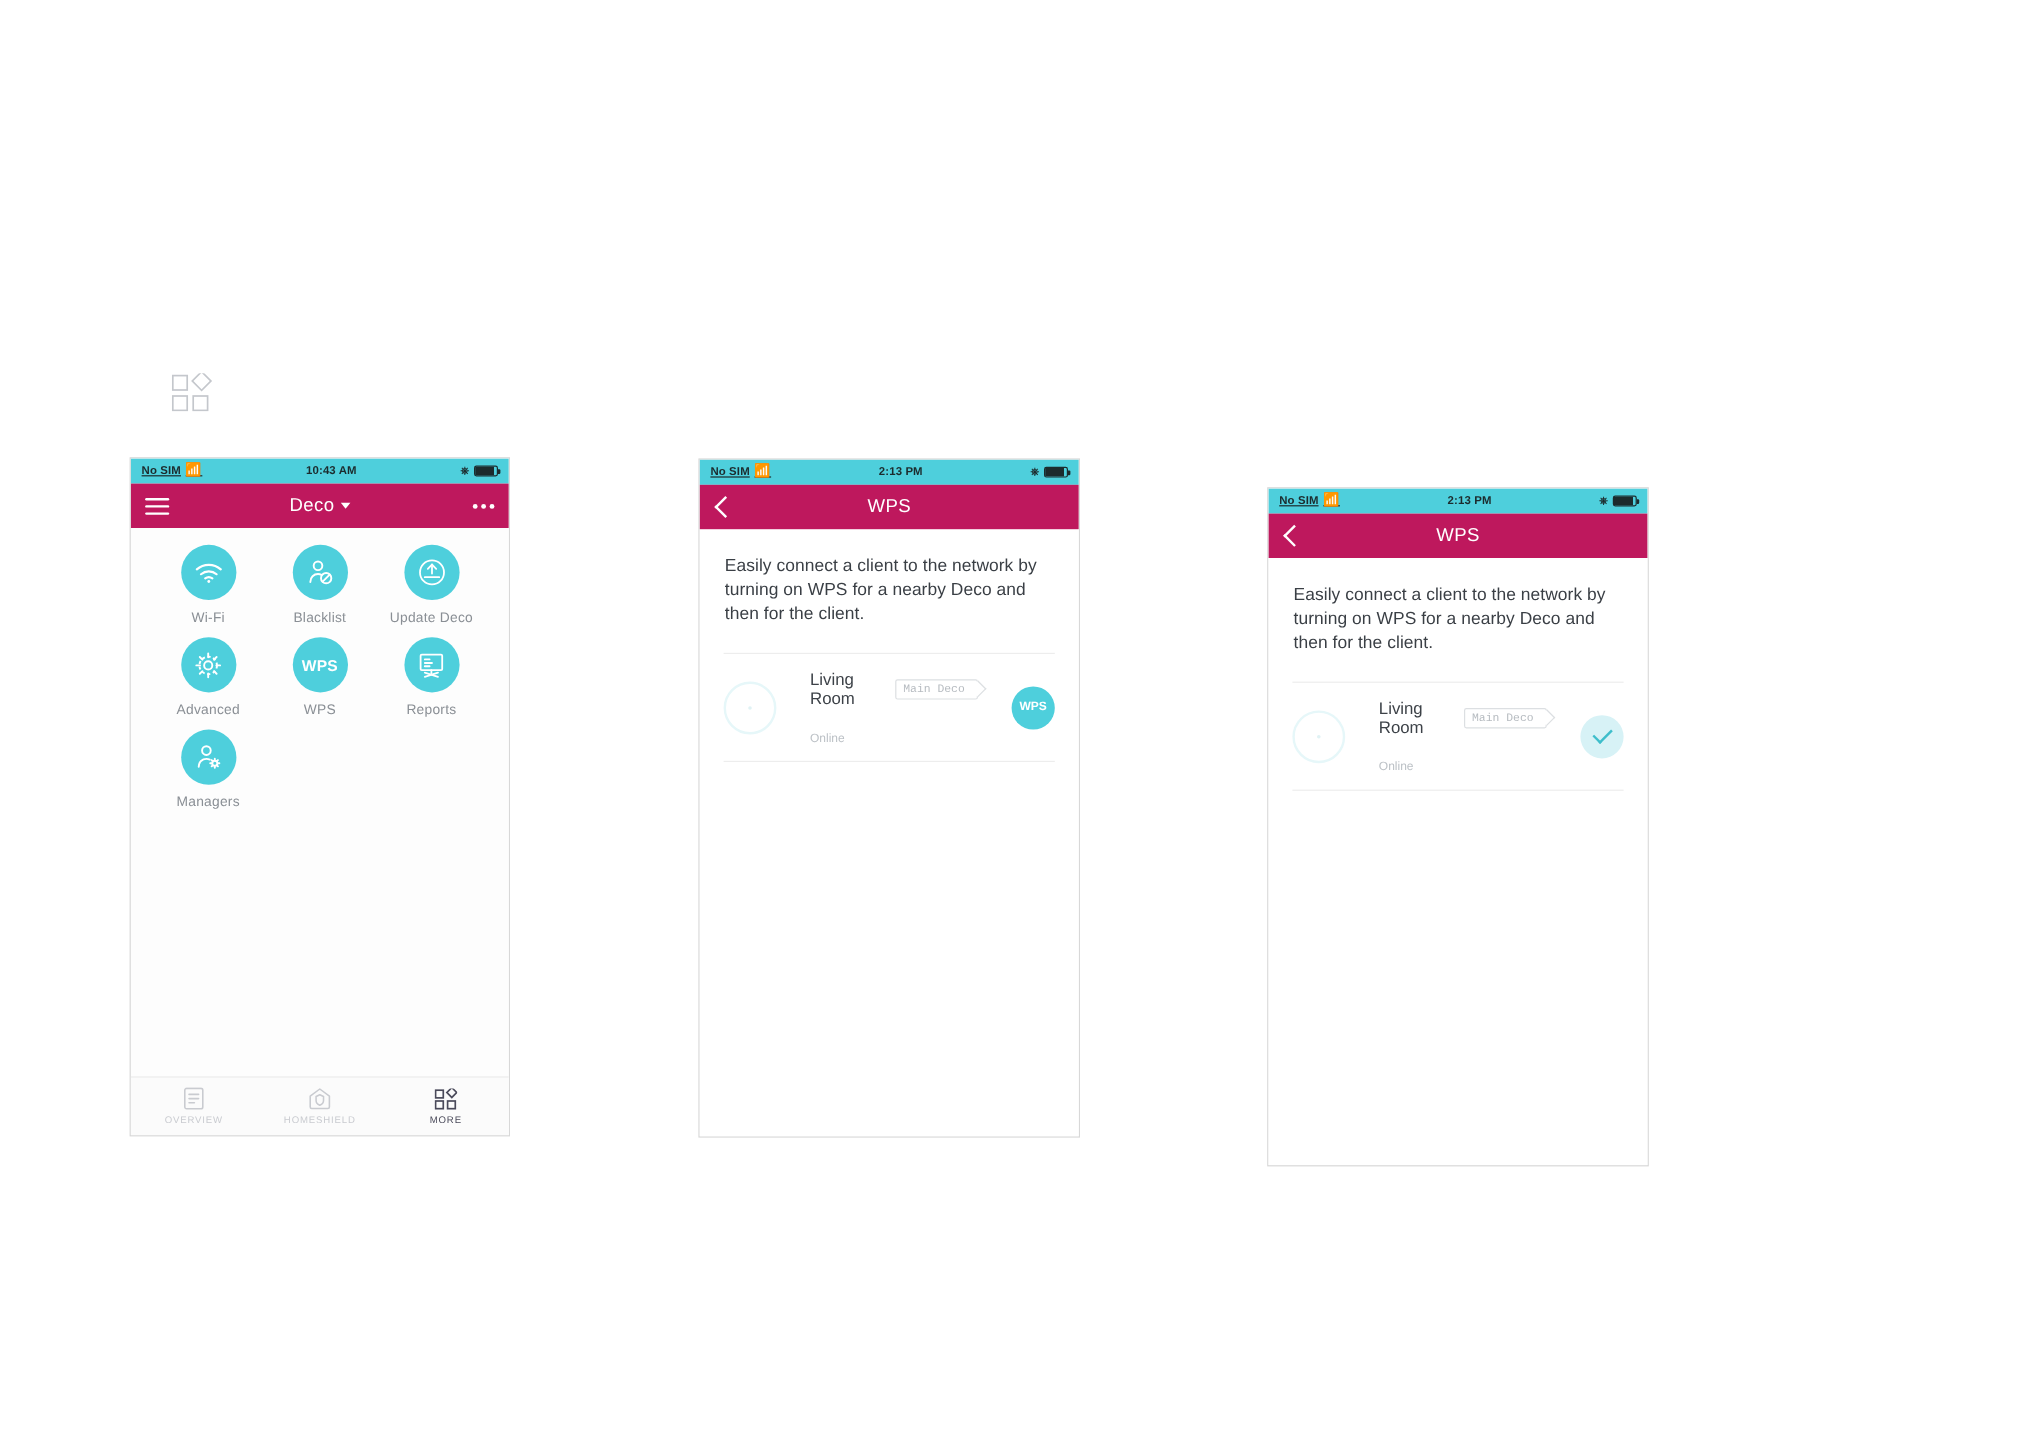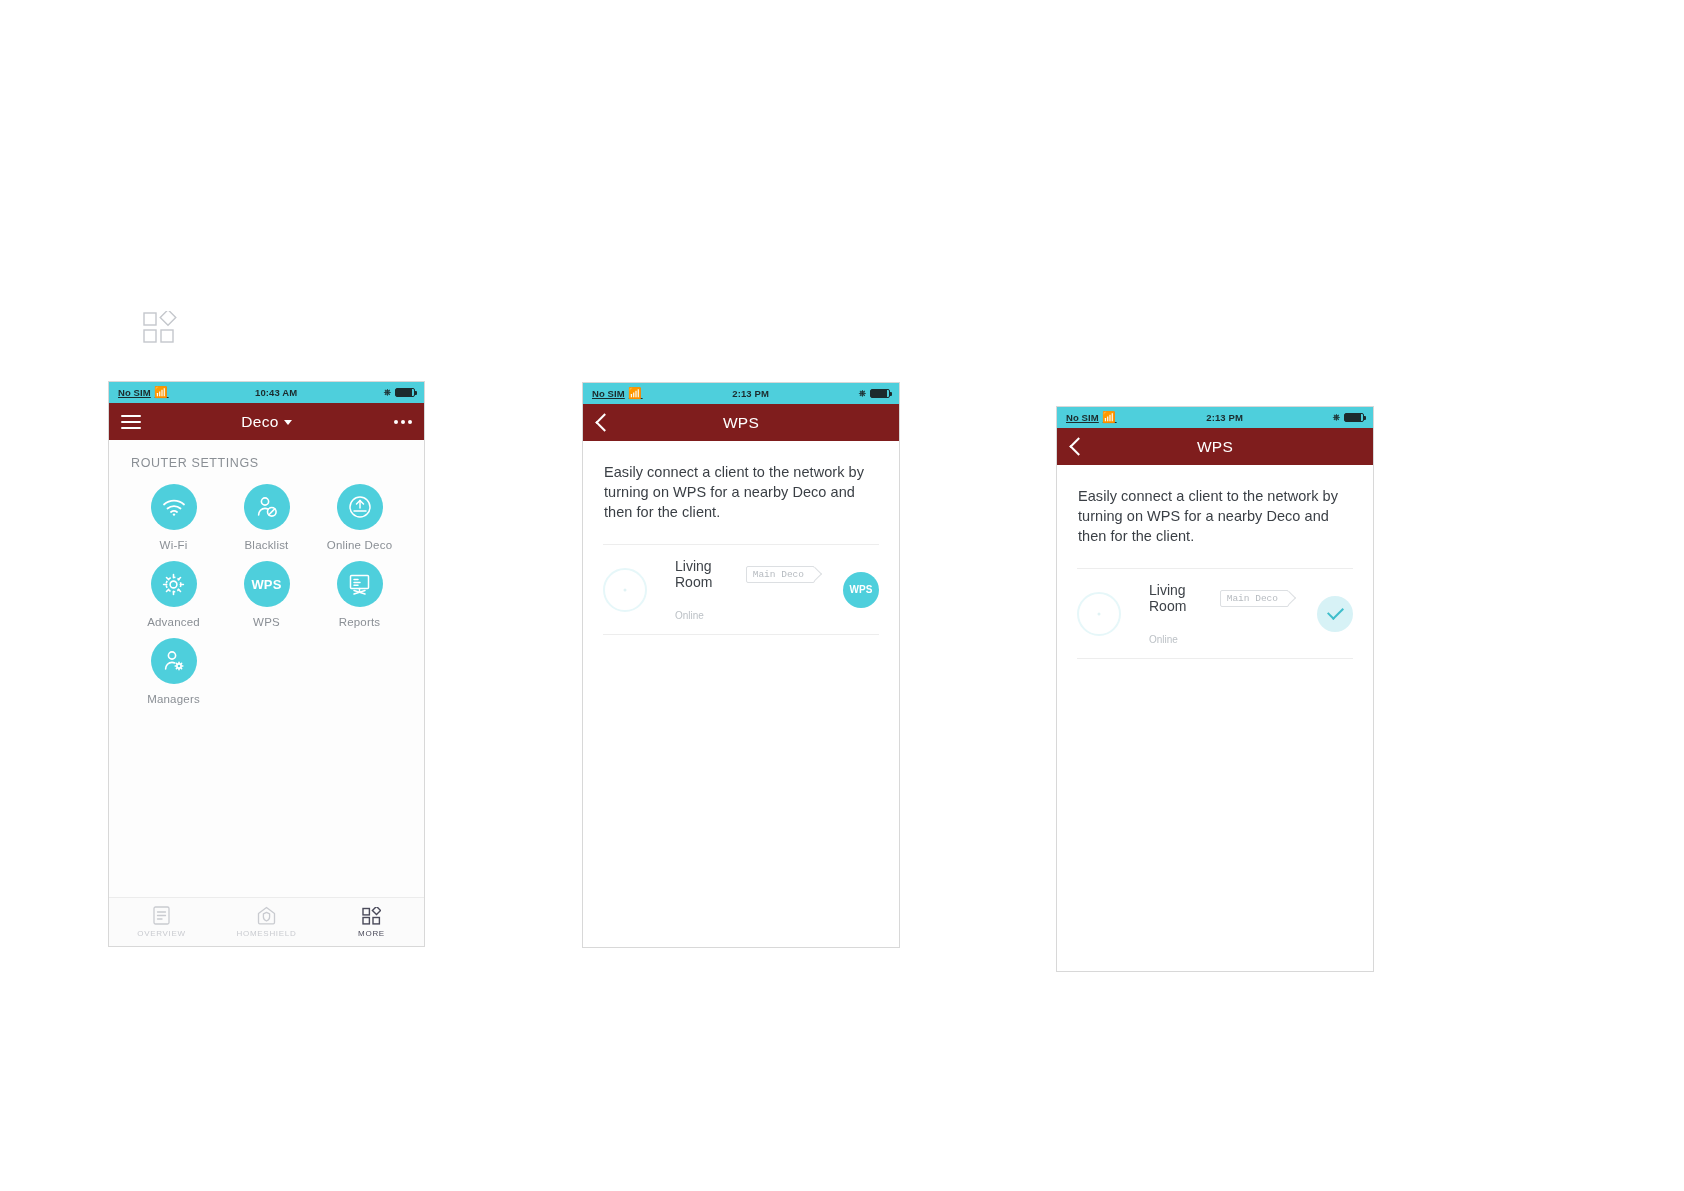--- a/index.html
+++ b/index.html
@@ -67,21 +67,21 @@
     right: -3px; top: 2px;
     width: 2px; height: 4px;
     background: #1c2b2d;
     border-radius: 0 1px 1px 0;
   }
   .lock-glyph { font-size: 9px; }
 
   
   .navbar {
     height: 37px;
-    background: #7f1d1d;
+    background: #be185d;
     display: flex;
     align-items: center;
     padding: 0 12px;
     box-sizing: border-box;
     color: #ffffff;
     position: relative;
   }
   .navbar .nav-title {
     position: absolute;
     left: 0; right: 0;
@@ -278,21 +278,20 @@
       <span>Deco</span><span class="caret"></span>
     </div>
     <div class="dots">
         <i></i>
         <i></i>
         <i></i>
       </div>
   </div>
 
   <div class="rs-body">
-    <div class="rs-heading">ROUTER SETTINGS</div>
 
     <div class="grid">
 
       <div class="tile">
         <div class="circle">
           <svg width="26" height="20" viewBox="0 0 26 20" fill="none" stroke="#ffffff" stroke-width="1.8" stroke-linecap="round">
             <path d="M3 7.5 A15 15 0 0 1 23 7.5"></path>
             <path d="M6.5 11.5 A10 10 0 0 1 19.5 11.5"></path>
             <path d="M10 15 A5 5 0 0 1 16 15"></path>
             <circle cx="13" cy="17.6" r="1.2" fill="#ffffff" stroke="none"></circle>
@@ -315,21 +314,21 @@
 
       <div class="tile">
         <div class="circle">
           <svg width="26" height="26" viewBox="0 0 26 26" fill="none" stroke="#ffffff" stroke-width="1.5" stroke-linecap="round">
             <circle cx="13" cy="13" r="10"></circle>
             <line x1="13" y1="6.5" x2="13" y2="14"></line>
             <polyline points="9.5,10 13,6.5 16.5,10"></polyline>
             <line x1="7" y1="17" x2="19" y2="17"></line>
           </svg>
         </div>
-        <div class="tile-label">Online Deco</div>
+        <div class="tile-label">Update Deco</div>
       </div>
 
       <div class="tile">
         <div class="circle">
           <svg width="25" height="25" viewBox="0 0 25 25" fill="none" stroke="#ffffff" stroke-width="1.6">
             <circle cx="12.5" cy="12.5" r="3.4"></circle>
             <path d="M12.5 2.6v3.1M12.5 19.3v3.1M2.6 12.5h3.1M19.3 12.5h3.1M5.5 5.5l2.2 2.2M17.3 17.3l2.2 2.2M19.5 5.5l-2.2 2.2M7.7 17.3l-2.2 2.2" stroke-linecap="round"></path>
             <circle cx="12.5" cy="12.5" r="7.3" stroke-dasharray="2.6 2.2"></circle>
           </svg>
         </div>

